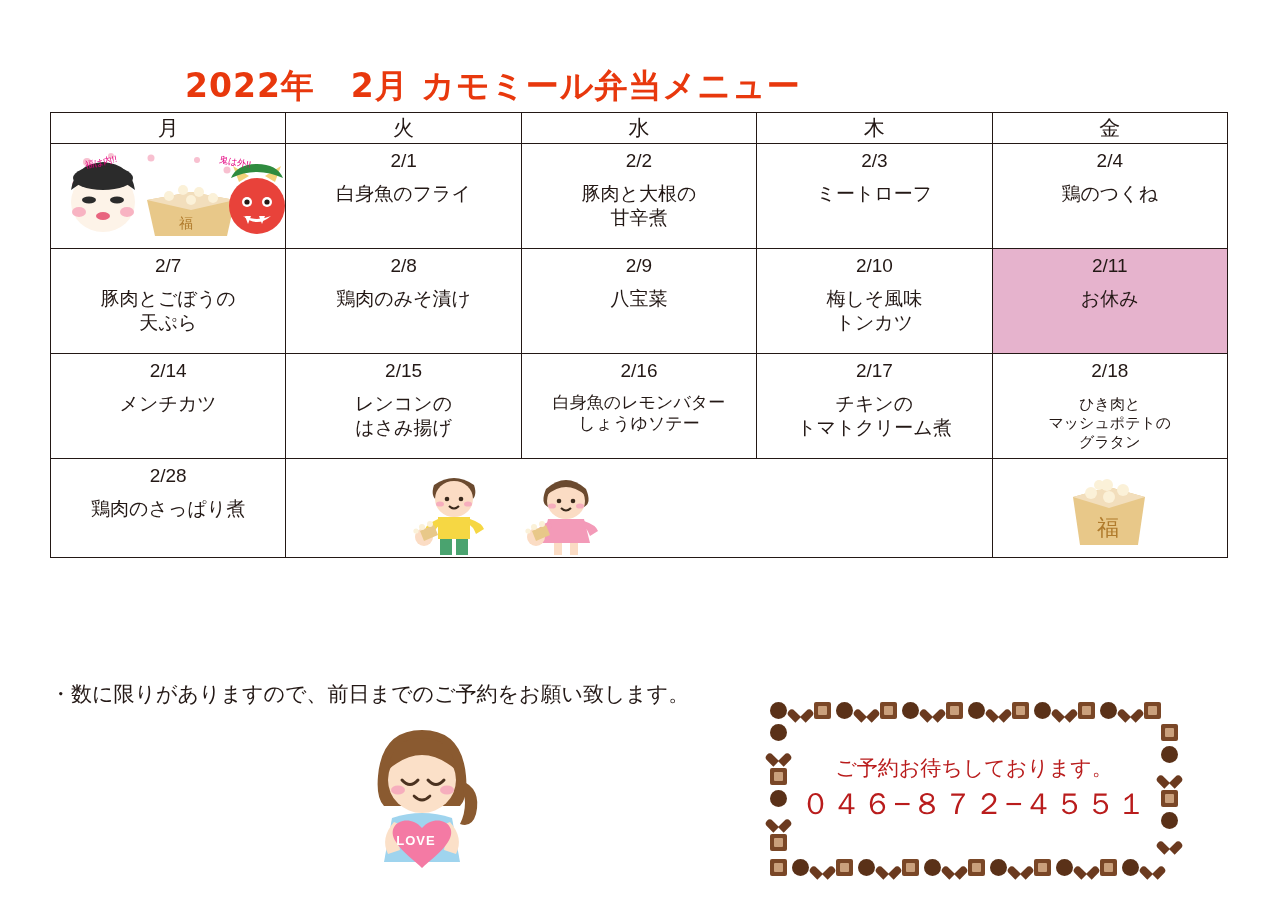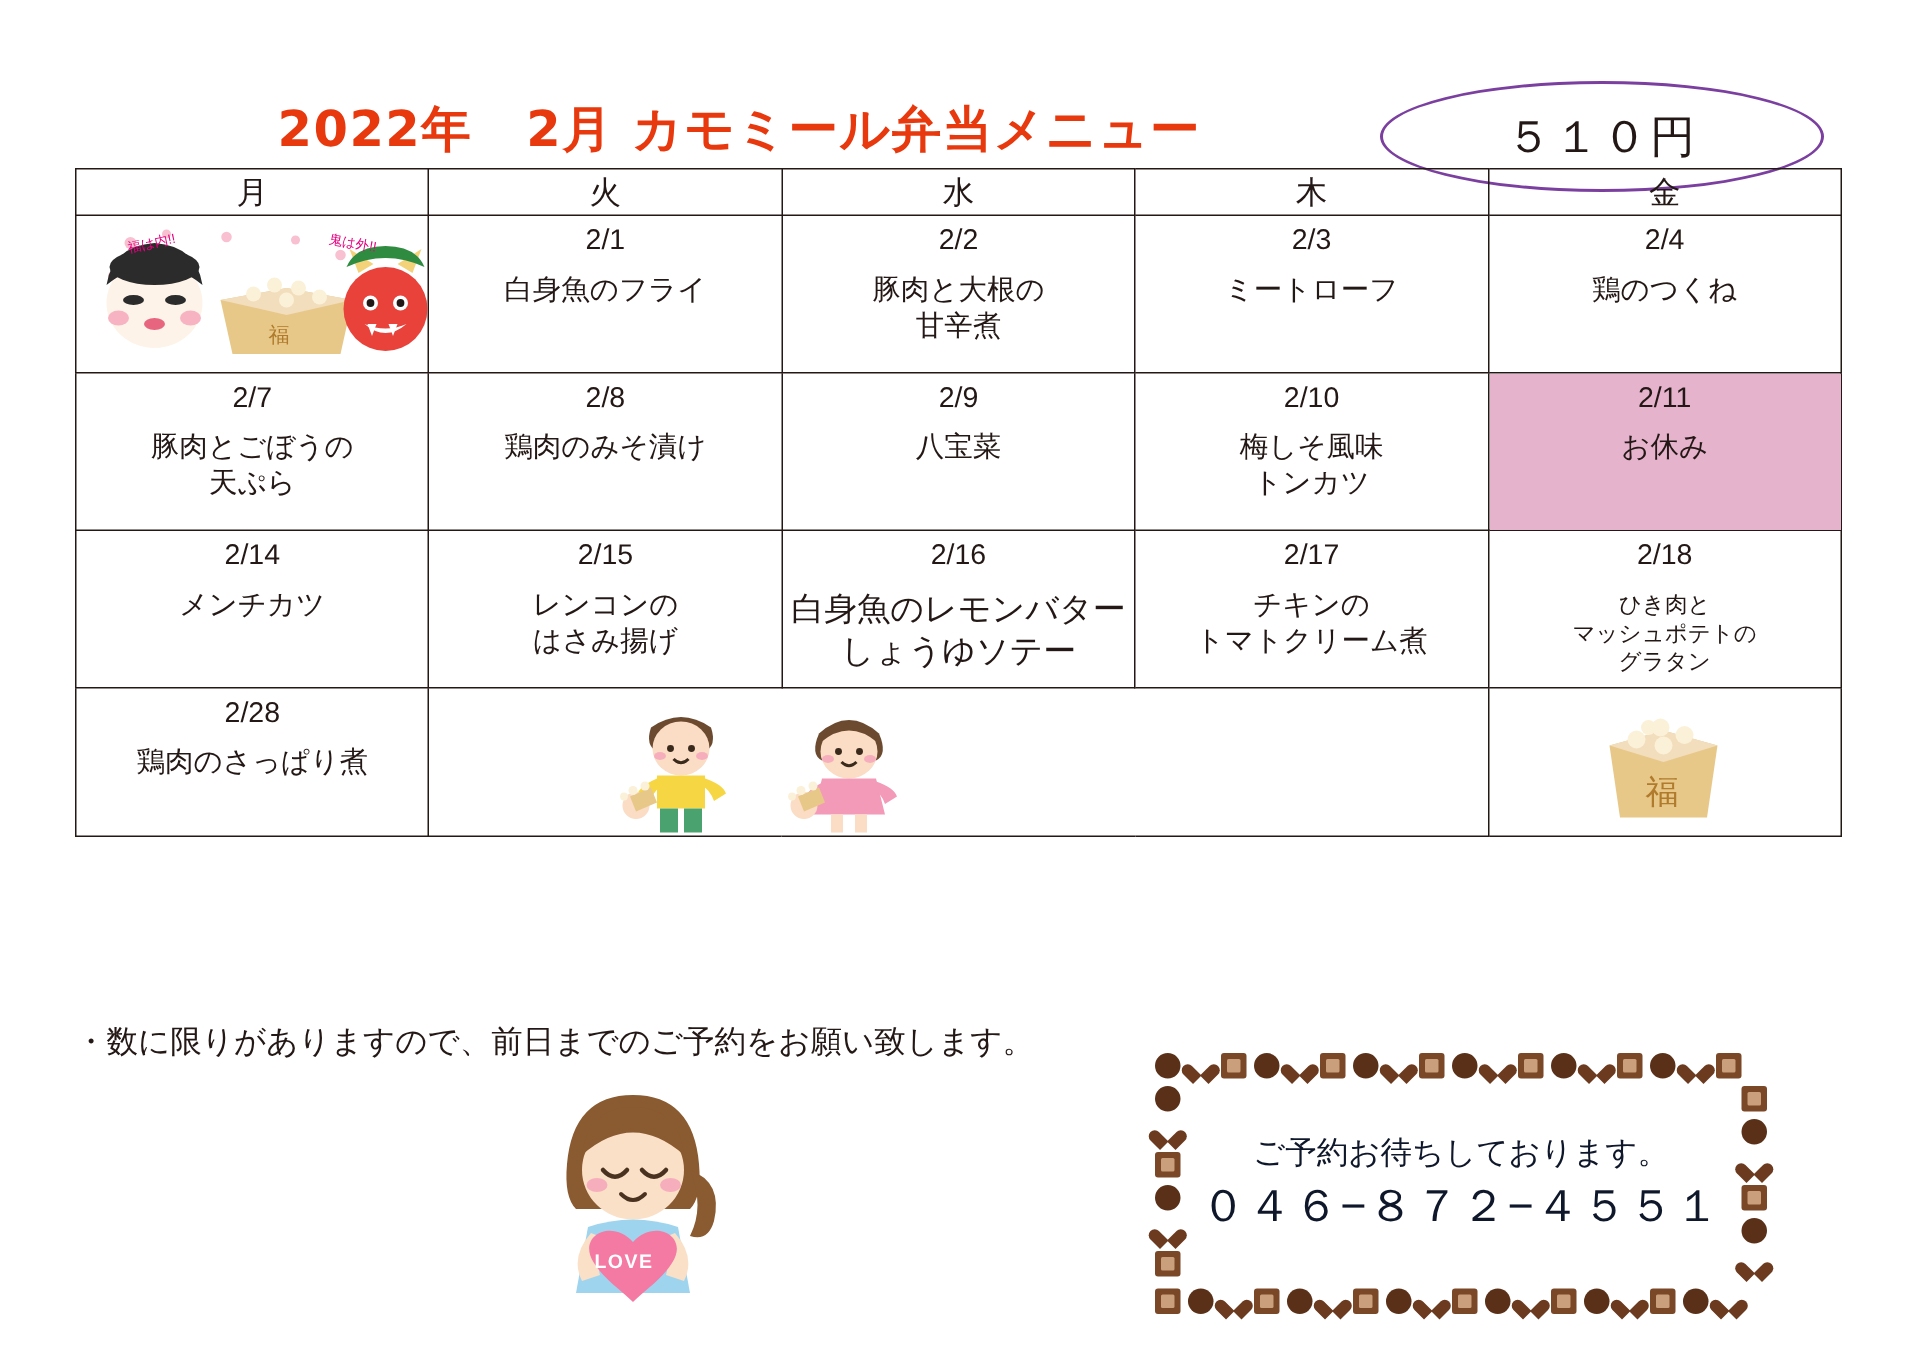--- a/index.html
+++ b/index.html
@@ -100,21 +100,21 @@
     color: #231815;
     padding: 0 4px;
     box-sizing: border-box;
   }
   .menu.small {
     font-size: 15px;
     line-height: 1.28;
     top: 40px;
   }
   .menu.sm2 {
-    font-size: 22px;
+    font-size: 17px;
     line-height: 1.25;
   }
   td.holiday {
     background: #e6b3cd;
   }
 
   
   .setsubun {
     position: absolute;
     left: 0; top: 0; width: 100%; height: 100%;
@@ -151,21 +151,21 @@
     width: 368px;
     height: 126px;
     display: flex;
     flex-direction: column;
     align-items: center;
     justify-content: center;
     gap: 2px;
   }
   .resline {
     font-size: 21px;
-    color: #0f172a;
+    color: #b91c1c;
     white-space: nowrap;
     text-align: right;
   }
   .resline.phone { font-size: 30px; letter-spacing: 1px; }
   .choco {
     position: absolute;
     width: 17px;
     height: 17px;
     background: #6b3a1f;
   }
@@ -210,23 +210,20 @@
     color: #ffffff;
     letter-spacing: 1px;
   }
 </style>
 </head>
 <body>
 
 <div class="header">
   <div class="title">
     <span>2022年</span><span class="sp1"></span><span>2月</span>&nbsp;<span>カモミール弁当メニュー</span>
-  </div>
-  <div class="price-oval">
-    <span class="price-text">５１０円</span>
   </div>
 </div>
 
 <table class="calendar">
   <thead>
     <tr>
       <th>月</th>
       <th>火</th>
       <th>水</th>
       <th>木</th>

